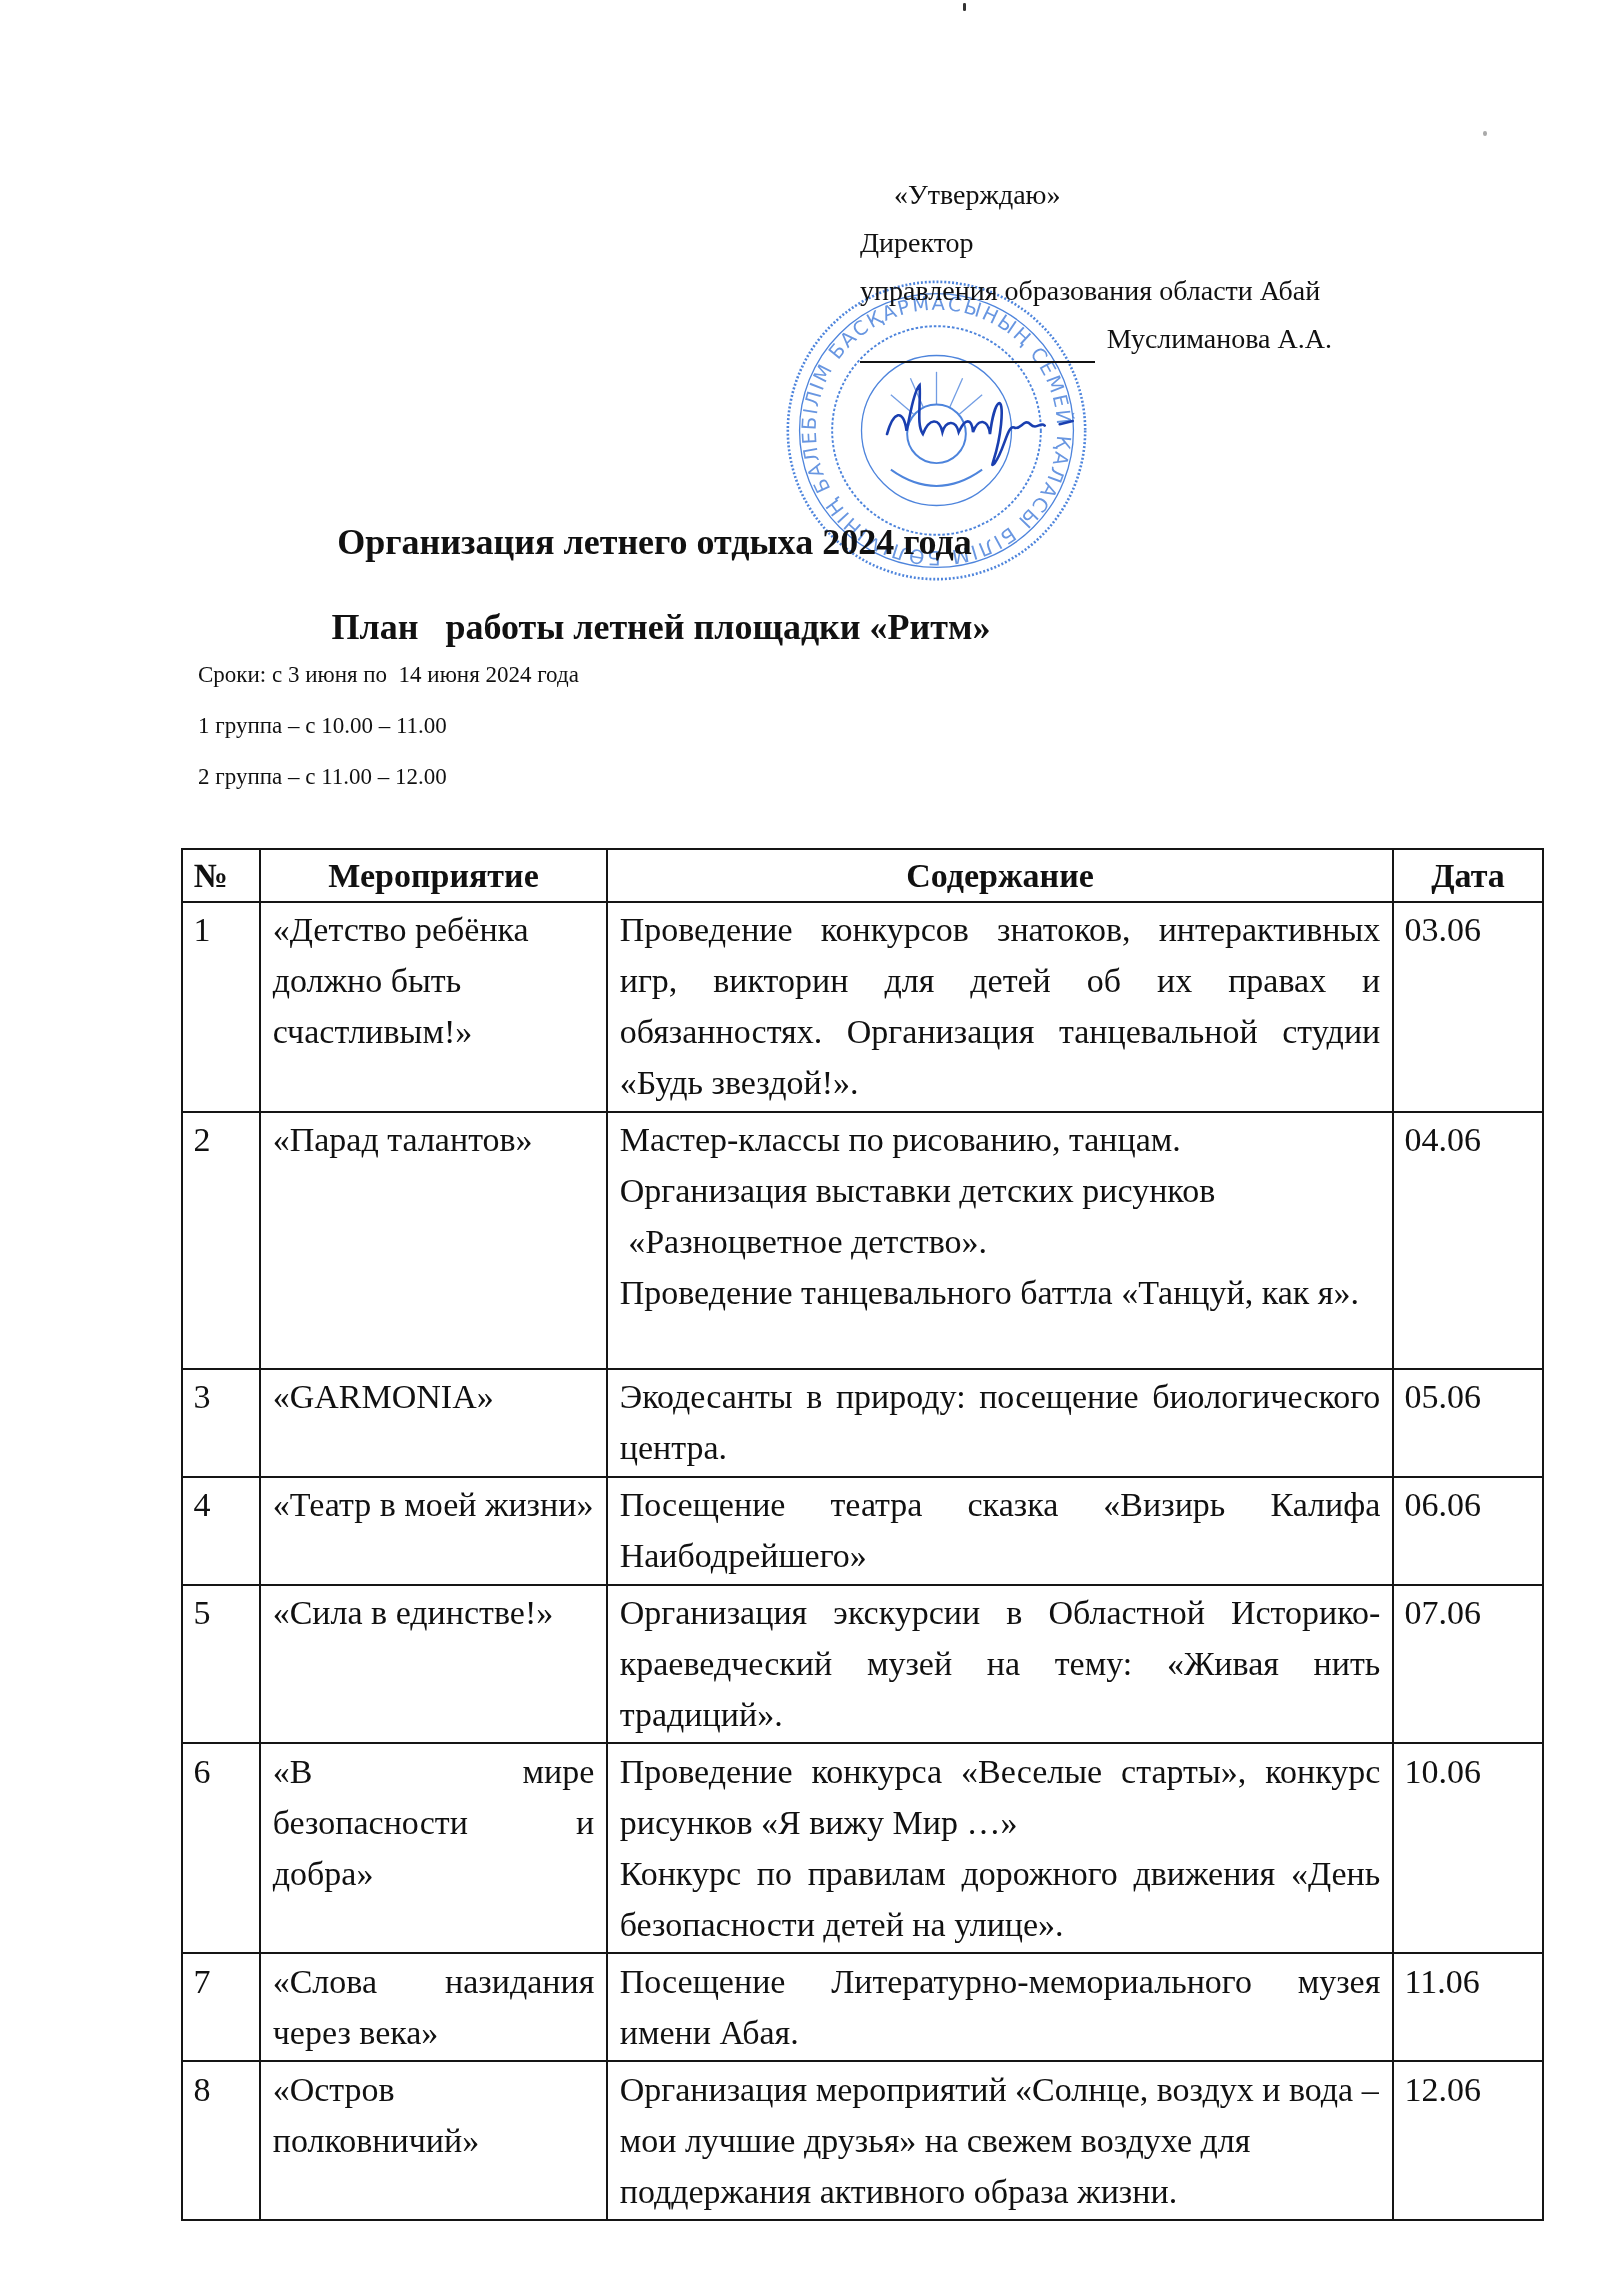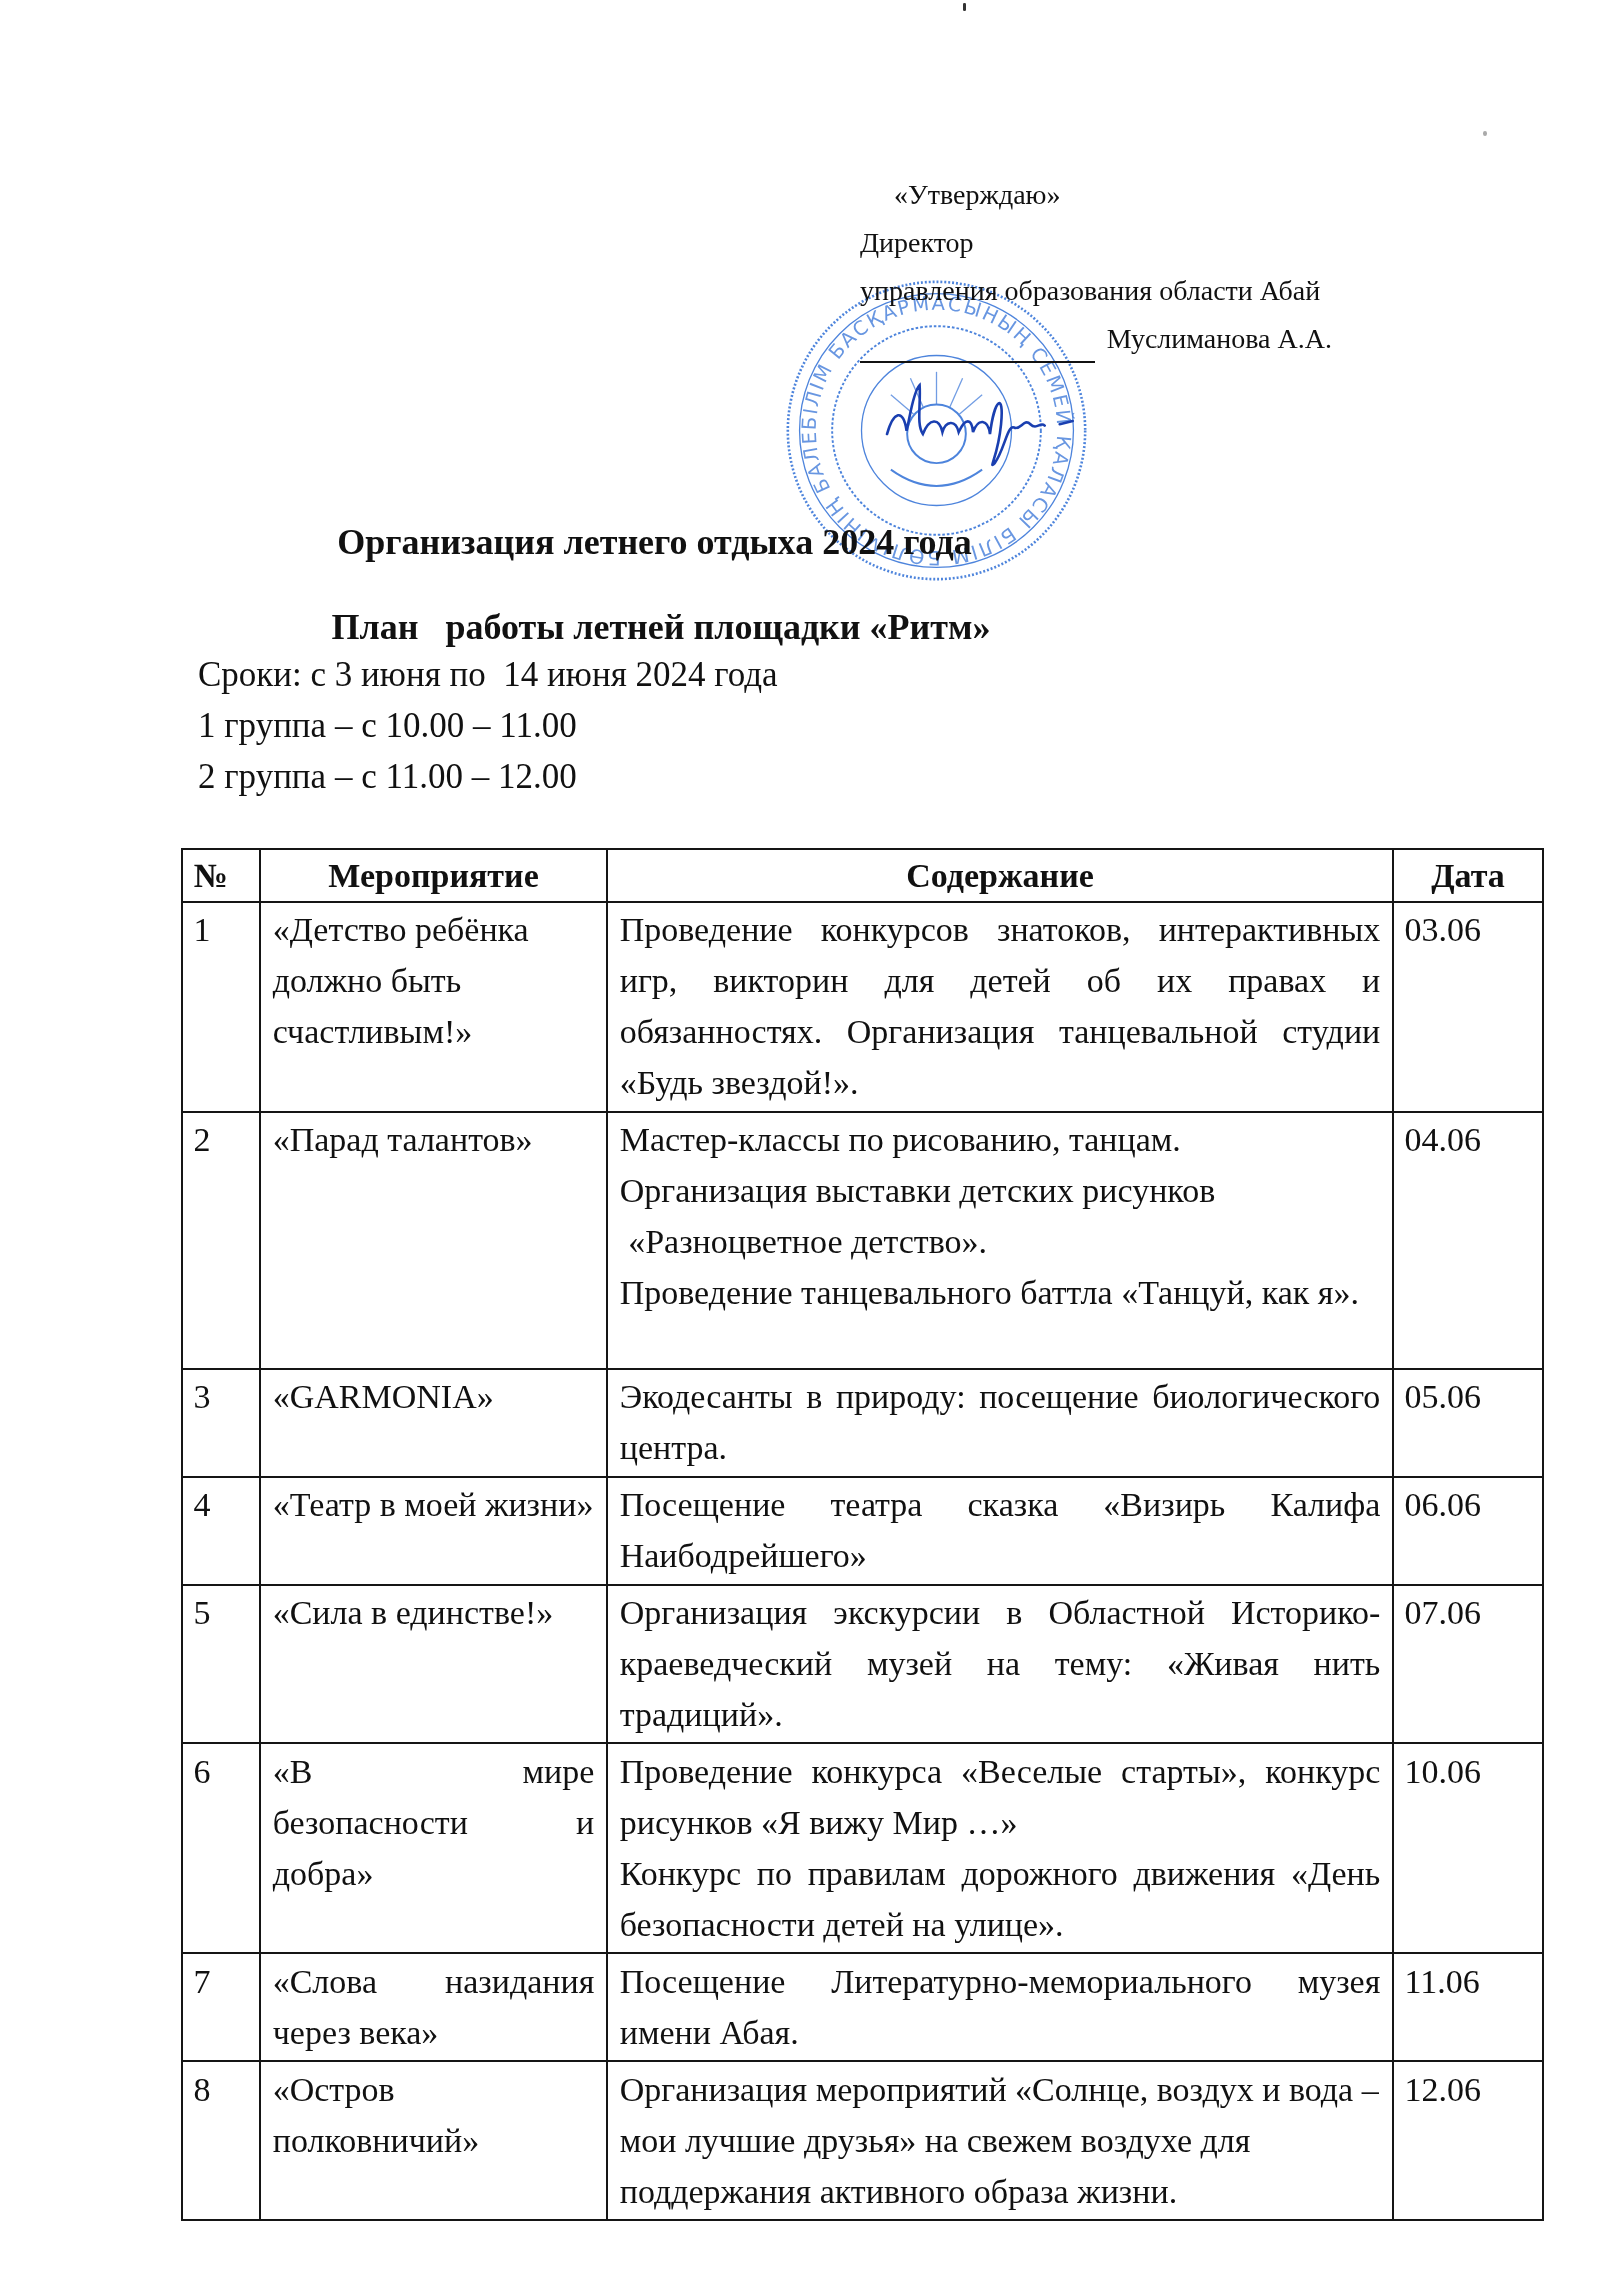--- a/index.html
+++ b/index.html
@@ -65,21 +65,21 @@
       font-size: 36px;
       line-height: 46px;
       z-index: 3;
     }
     .title-1 { top: 519px; padding-left: 13px; box-sizing: border-box; }
     .title-2 { top: 604px; padding-left: 26px; box-sizing: border-box; }
 
     .info {
       left: 198px;
       top: 653px;
-      font-size: 35px;
+      font-size: 23px;
       line-height: 51px;
     }
     .info .line { display: block; }
 
     
     .plan-table {
       left: 181px;
       top: 848px;
       width: 1361px;
       border-collapse: collapse;

